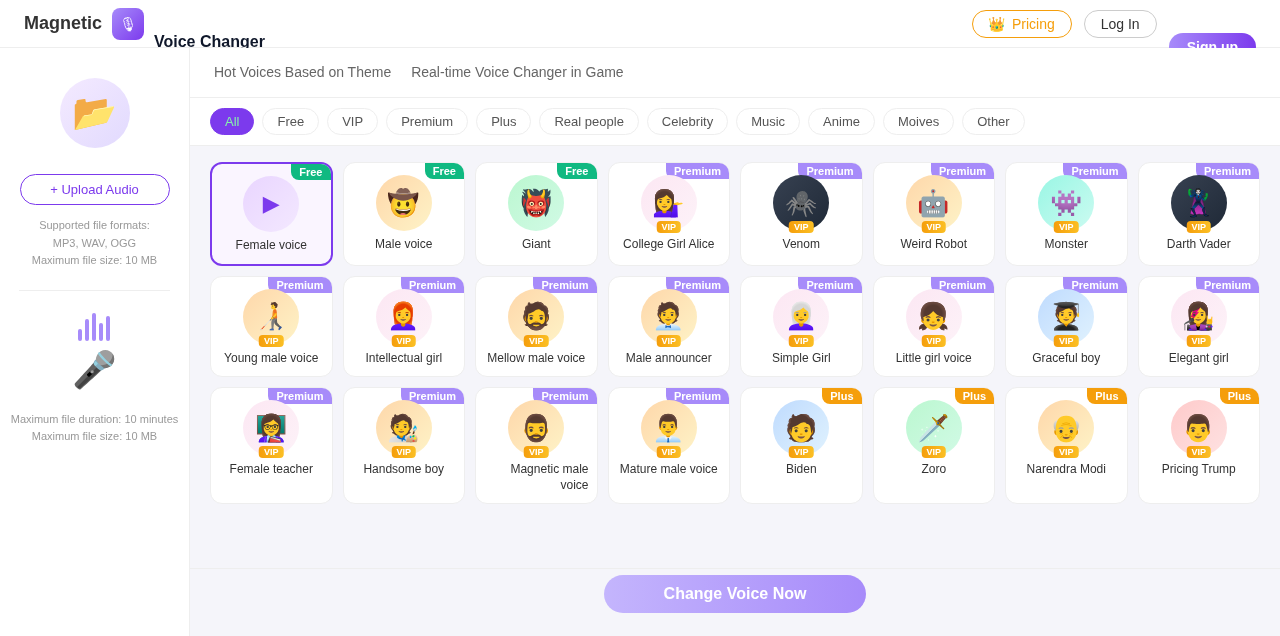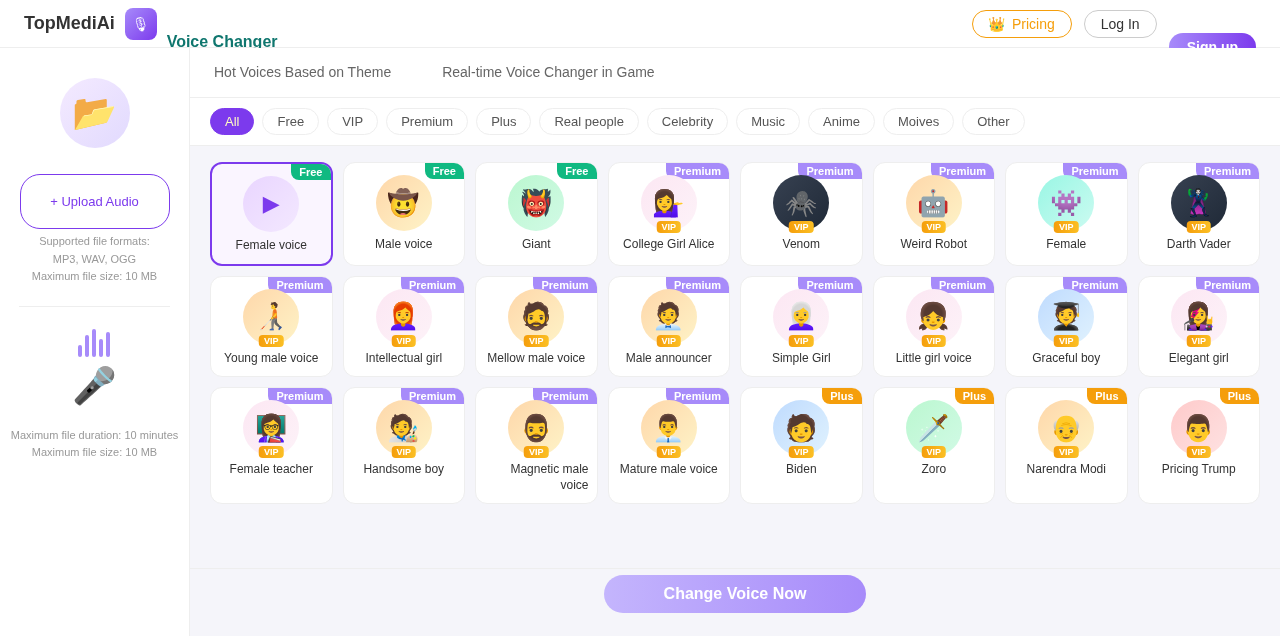--- a/index.html
+++ b/index.html
@@ -7,21 +7,21 @@
 
     
     .header {
       display: flex; align-items: center; justify-content: space-between;
       padding: 0 24px; height: 48px; background: #fff;
       border-bottom: 1px solid #eee;
     }
     .header-left { display: flex; align-items: center; gap: 10px; }
     .logo-text { font-size: 18px; font-weight: 700; color: #333; }
     .app-icon { width: 32px; height: 32px; background: linear-gradient(135deg, #a78bfa, #7c3aed); border-radius: 8px; display: flex; align-items: center; justify-content: center; color: #fff; font-size: 14px; }
-    .app-name { font-size: 16px; font-weight: 600; color: #0f766e; margin-top: 37px; }
+    .app-name { font-size: 16px; font-weight: 600; color: #0f172a; margin-top: 37px; }
     .header-right { display: flex; align-items: center; gap: 12px; }
     .pricing-btn {
       display: flex; align-items: center; gap: 6px;
       border: 1.5px solid #f59e0b; border-radius: 20px;
       padding: 5px 16px; color: #f59e0b; font-size: 14px; font-weight: 500;
       background: transparent; cursor: pointer;
     }
     .login-btn { border: 1.5px solid #ccc; border-radius: 20px; padding: 5px 16px; color: #333; font-size: 14px; background: transparent; cursor: pointer; }
     .signup-btn { background: linear-gradient(90deg, #a78bfa, #7c3aed); border: none; border-radius: 20px; padding: 6px 18px; color: #fff; font-size: 14px; font-weight: 600; cursor: pointer; margin-top: 46px; }
 
@@ -31,46 +31,46 @@
     
     .sidebar {
       width: 190px; background: #fff; border-right: 1px solid #eee;
       display: flex; flex-direction: column; align-items: center; padding: 20px 0;
       flex-shrink: 0;
     }
     .sidebar-icon-area { width: 100px; height: 90px; display: flex; align-items: center; justify-content: center; margin-bottom: 16px; }
     .mic-visual { position: relative; width: 80px; height: 80px; display: flex; align-items: center; justify-content: center; }
     .mic-bg { position: absolute; width: 70px; height: 70px; background: linear-gradient(135deg, #e9d5ff, #c4b5fd); border-radius: 50%; opacity: 0.5; }
     .upload-btn {
-      border: 1.5px solid #7c3aed; border-radius: 20px; padding: 19px 20px;
+      border: 1.5px solid #7c3aed; border-radius: 20px; padding: 7px 20px;
       color: #7c3aed; font-size: 13px; font-weight: 500; background: transparent;
       cursor: pointer; width: 150px; text-align: center;
     }
-    .sidebar-info { margin-top: 4px; text-align: center; color: #999; font-size: 11px; line-height: 1.6; }
+    .sidebar-info { margin-top: 12px; text-align: center; color: #999; font-size: 11px; line-height: 1.6; }
     .sidebar-divider { width: 80%; height: 1px; background: #eee; margin: 20px 0; }
     .wave-bar { width: 4px; background: #a78bfa; border-radius: 2px; }
     .record-btn {
       border: 1.5px solid #7c3aed; border-radius: 20px; padding: 7px 20px;
       color: #7c3aed; font-size: 13px; font-weight: 500; background: transparent;
       cursor: pointer; width: 150px; text-align: center;
     }
     .sidebar-info2 { margin-top: 12px; text-align: center; color: #999; font-size: 11px; line-height: 1.6; }
 
     
     .content { flex: 1; overflow: hidden; display: flex; flex-direction: column; }
 
     
-    .main-tabs { display: flex; align-items: center; padding: 0 20px; border-bottom: 1px solid #eee; background: #fff; height: 50px; gap: 43px; }
+    .main-tabs { display: flex; align-items: center; padding: 0 20px; border-bottom: 1px solid #eee; background: #fff; height: 50px; gap: 12px; }
     .main-tab { font-size: 14px; color: #666; cursor: pointer; padding: 0 4px; height: 100%; display: flex; align-items: center; border-bottom: 2px solid transparent; white-space: nowrap; }
     .main-tab.active { color: #7c3aed; border-bottom: 2px solid #7c3aed; font-weight: 500; }
 
     
     .filter-bar { display: flex; align-items: center; padding: 10px 20px; gap: 8px; background: #fff; border-bottom: 1px solid #eee; flex-wrap: wrap; }
     .filter-btn { padding: 5px 14px; border-radius: 16px; border: 1px solid #eee; background: #fff; color: #555; font-size: 13px; cursor: pointer; white-space: nowrap; }
-    .filter-btn.active { background: #7c3aed; color: #fef9c3; border-color: #7c3aed; }
+    .filter-btn.active { background: #7c3aed; color: #86efac; border-color: #7c3aed; }
 
     
     .voice-grid-container { flex: 1; overflow-y: auto; padding: 16px 20px; position: relative; }
     .voice-grid { display: grid; grid-template-columns: repeat(8, 1fr); gap: 10px; }
 
     
     .voice-card {
       background: #fff; border-radius: 12px; border: 1px solid #eee;
       padding: 12px 8px 10px; display: flex; flex-direction: column; align-items: center;
       cursor: pointer; position: relative; min-width: 0;
@@ -112,21 +112,21 @@
       border: none; border-radius: 24px; padding: 10px 60px;
       color: #fff; font-size: 16px; font-weight: 600; cursor: pointer;
     }
   </style>
 </head>
 <body>
 
 <div class="header">
   <div class="header-left">
     <span class="logo-text">
-      <span>TopMediAi</span>
+      <span>Magnetic</span>
     </span>
     <div class="app-icon">🎙</div>
     <span class="app-name">Voice Changer</span>
   </div>
   <div class="header-right">
     <button class="pricing-btn">
       <span>👑</span>
       <span>Pricing</span>
     </button>
     <button class="login-btn">Log In</button>
@@ -239,21 +239,21 @@
               <div class="vip-badge">VIP</div>
             </div>
             <div class="voice-name">Weird Robot</div>
           </div>
           <div class="voice-card">
             <div class="badge badge-premium">Premium</div>
             <div class="avatar-wrap">
               <div class="avatar-circle teal">👾</div>
               <div class="vip-badge">VIP</div>
             </div>
-            <div class="voice-name">Female</div>
+            <div class="voice-name">Monster</div>
           </div>
           <div class="voice-card">
             <div class="badge badge-premium">Premium</div>
             <div class="avatar-wrap">
               <div class="avatar-circle dark">🦹</div>
               <div class="vip-badge">VIP</div>
             </div>
             <div class="voice-name">Darth Vader</div>
           </div>
           <div class="voice-card">

